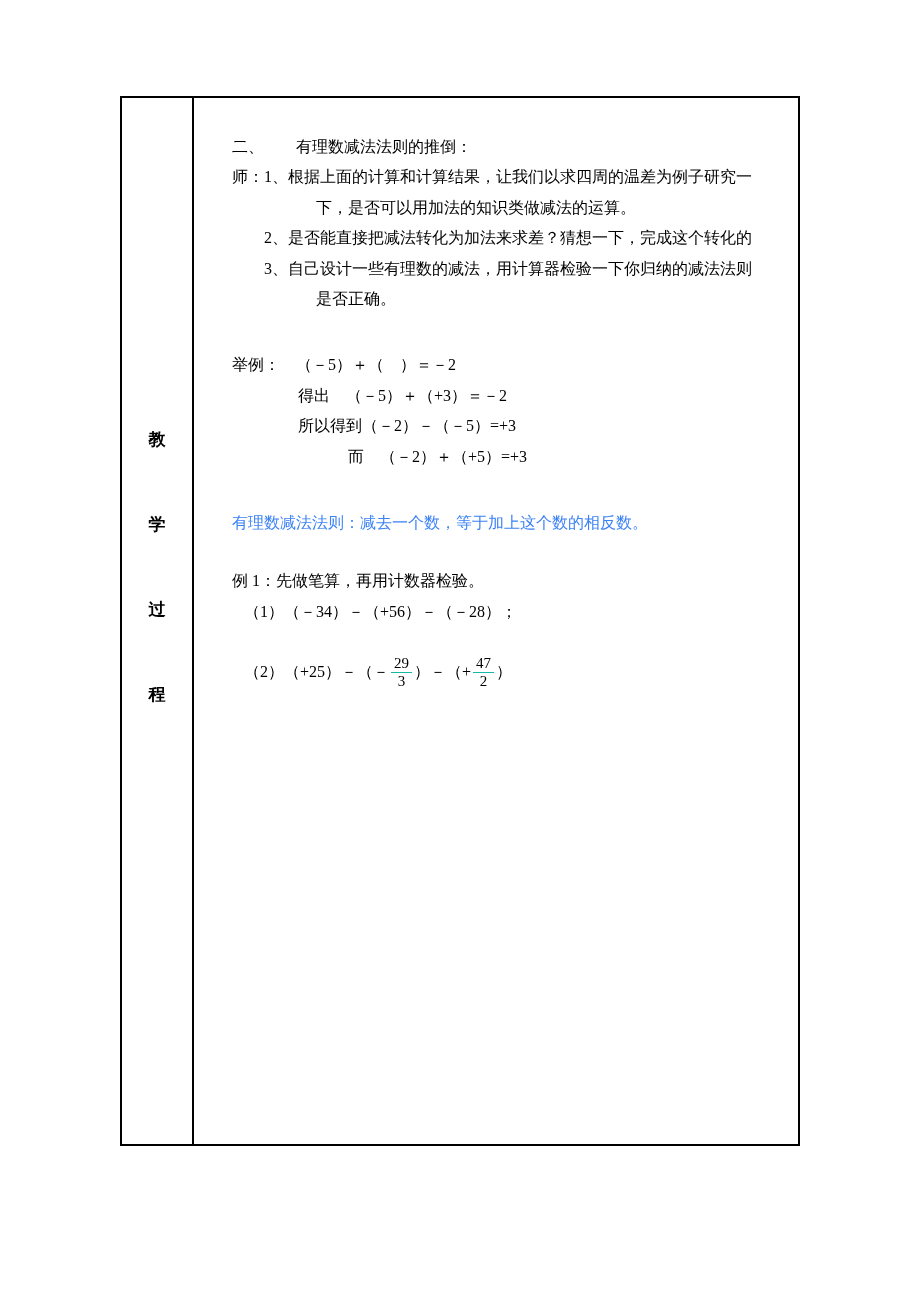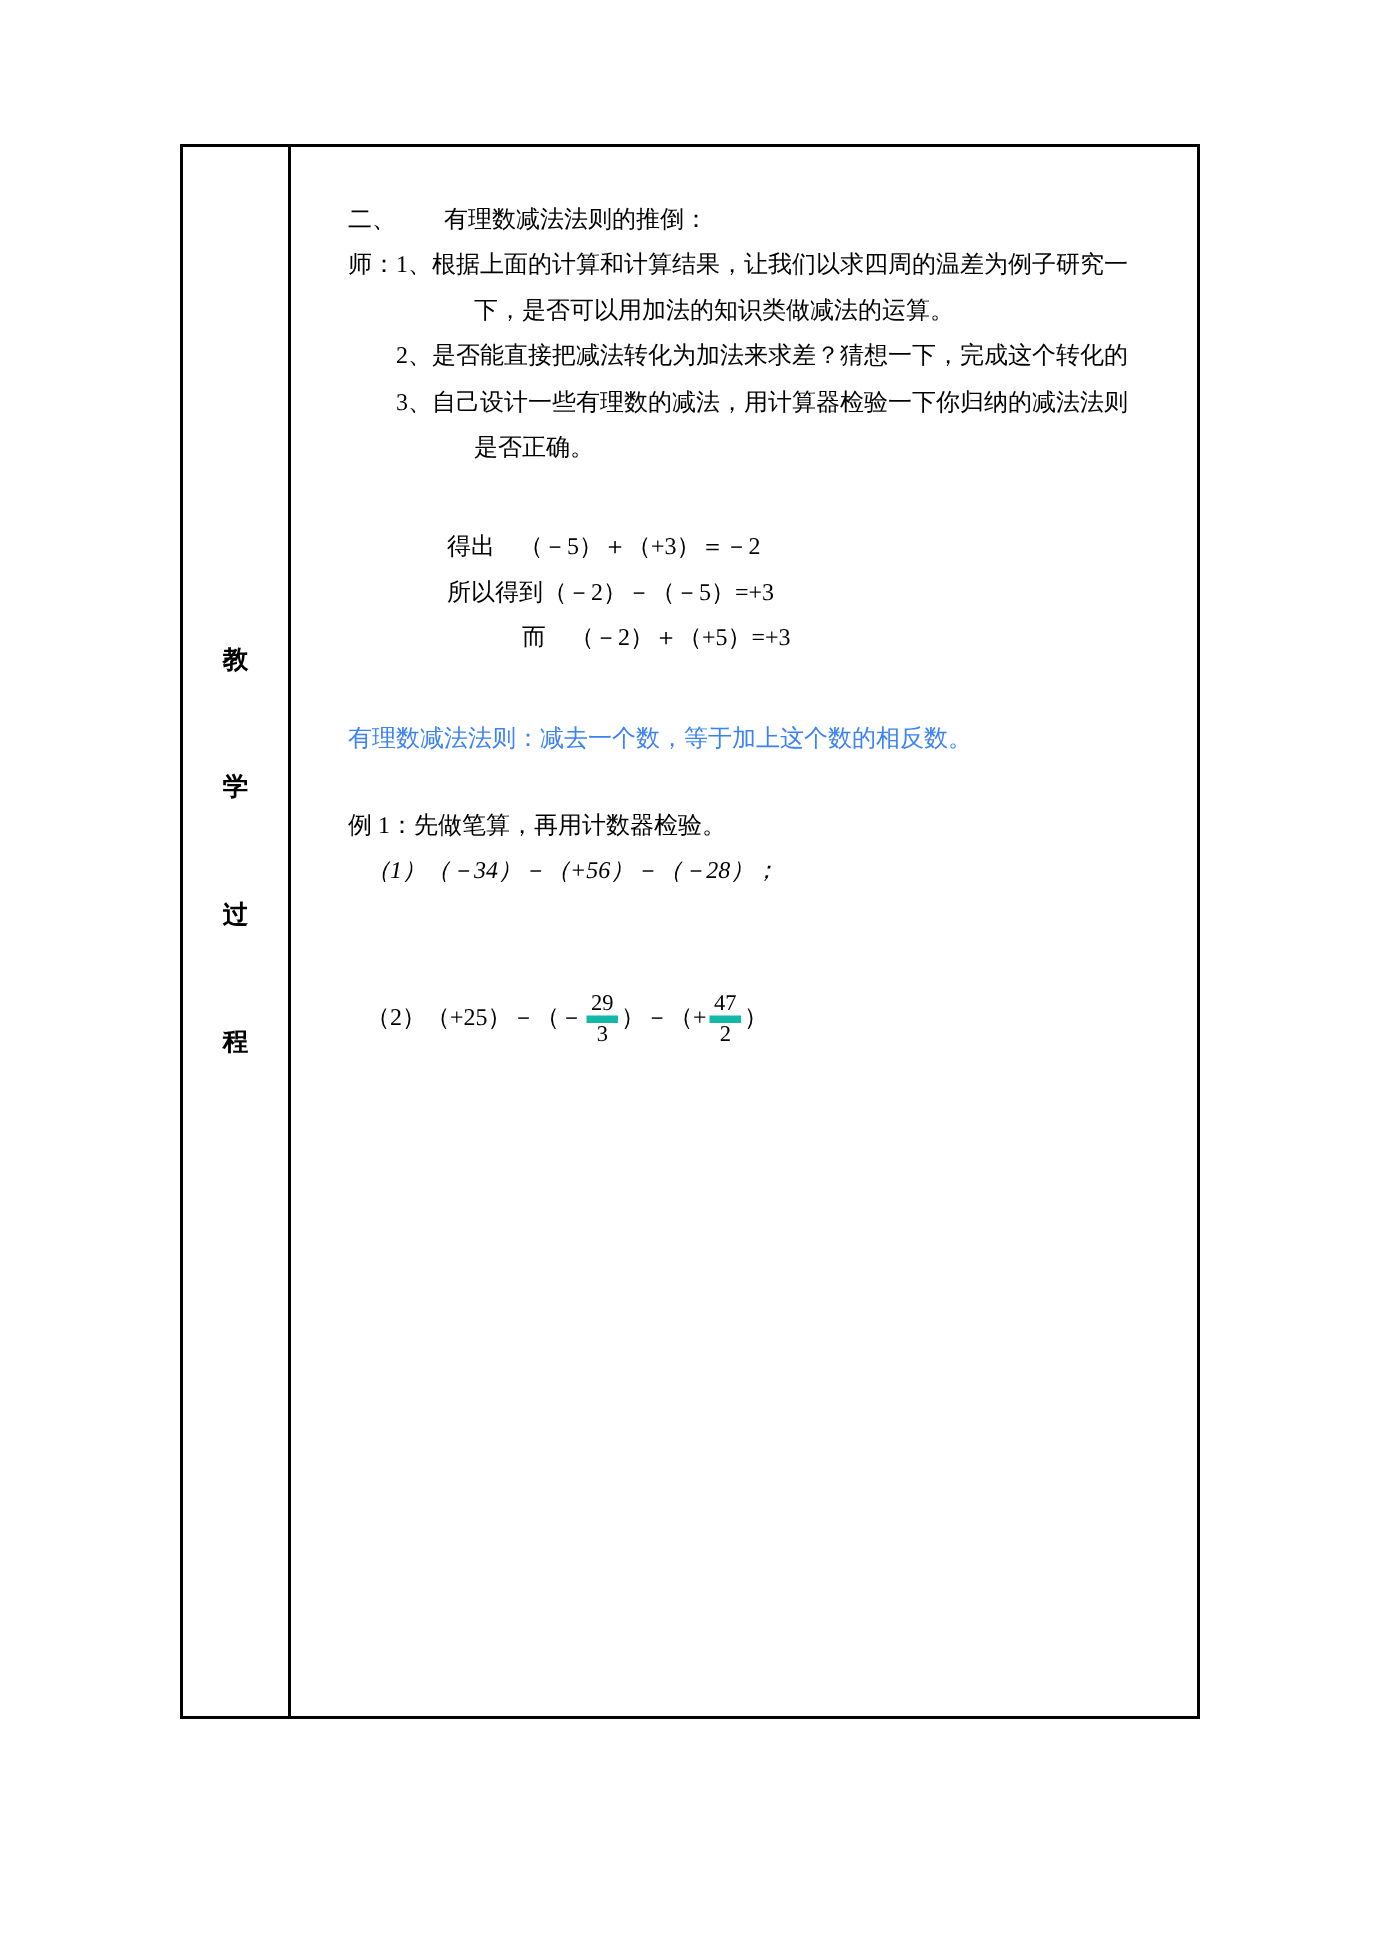--- a/index.html
+++ b/index.html
@@ -72,39 +72,38 @@
       margin-bottom: 28px;
     }
     .sec3-heading {
       margin-bottom: 36px;
     }
     .example1-title {
       margin-bottom: 0;
     }
     .example1-q1 {
       padding-left: 12px;
-      margin-bottom: 64px;
-      font-style: italic;
+      margin-bottom: 28px;
     }
     .example1-q2 {
       padding-left: 12px;
       display: flex;
       align-items: center;
     }
     .frac {
       display: inline-flex;
       flex-direction: column;
       align-items: center;
       vertical-align: middle;
       line-height: 1.1;
       font-size: 15px;
       margin: 0 2px;
     }
     .frac .num {
-      border-bottom: 5px solid #14b8a6;
+      border-bottom: 1px solid #14b8a6;
       padding: 0 3px;
     }
     .frac .den {
       padding: 0 3px;
     }
     .inline-txt {
       display: inline-block;
       vertical-align: middle;
     }
   </style>
@@ -138,20 +137,21 @@
 
       <div class="teacher-line">
         <span class="tlabel">　　</span>
         <span class="tnum">3、</span>
         <span class="ttext">自己设计一些有理数的减法，用计算器检验一下你归纳的减法法则</span>
       </div>
       <div class="indent-hang">是否正确。</div>
     </div>
 
     <div class="example-block">
+      <div class="ex-line1">举例：　（－5）＋（　）＝－2</div>
       <div class="ex-line2">得出　（－5）＋（+3）＝－2</div>
       <div class="ex-line3">所以得到（－2）－（－5）=+3</div>
       <div class="ex-line4">而　（－2）＋（+5）=+3</div>
     </div>
 
     <div class="red">有理数减法法则：减去一个数，等于加上这个数的相反数。</div>
 
 
     <div class="example1-title">例 1：先做笔算，再用计数器检验。</div>
 

